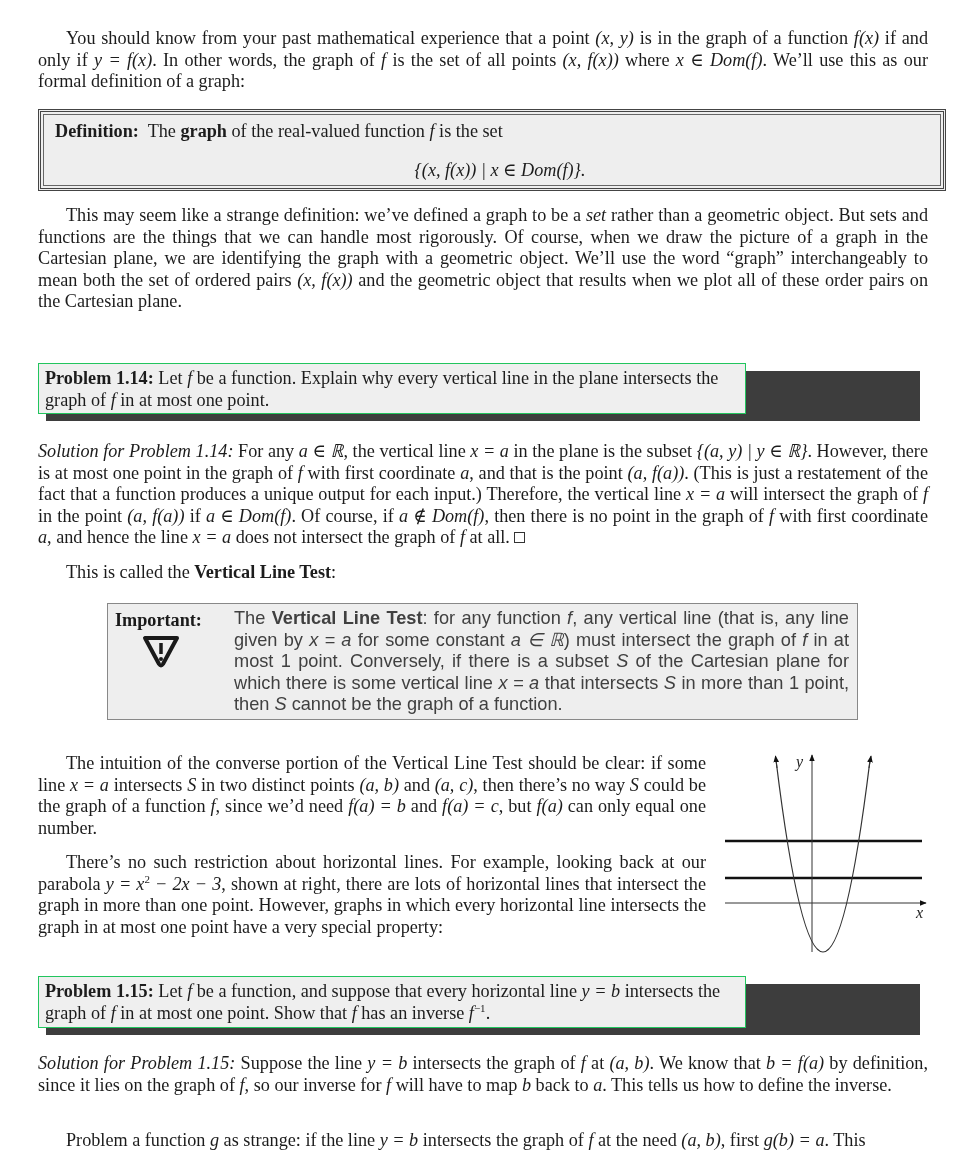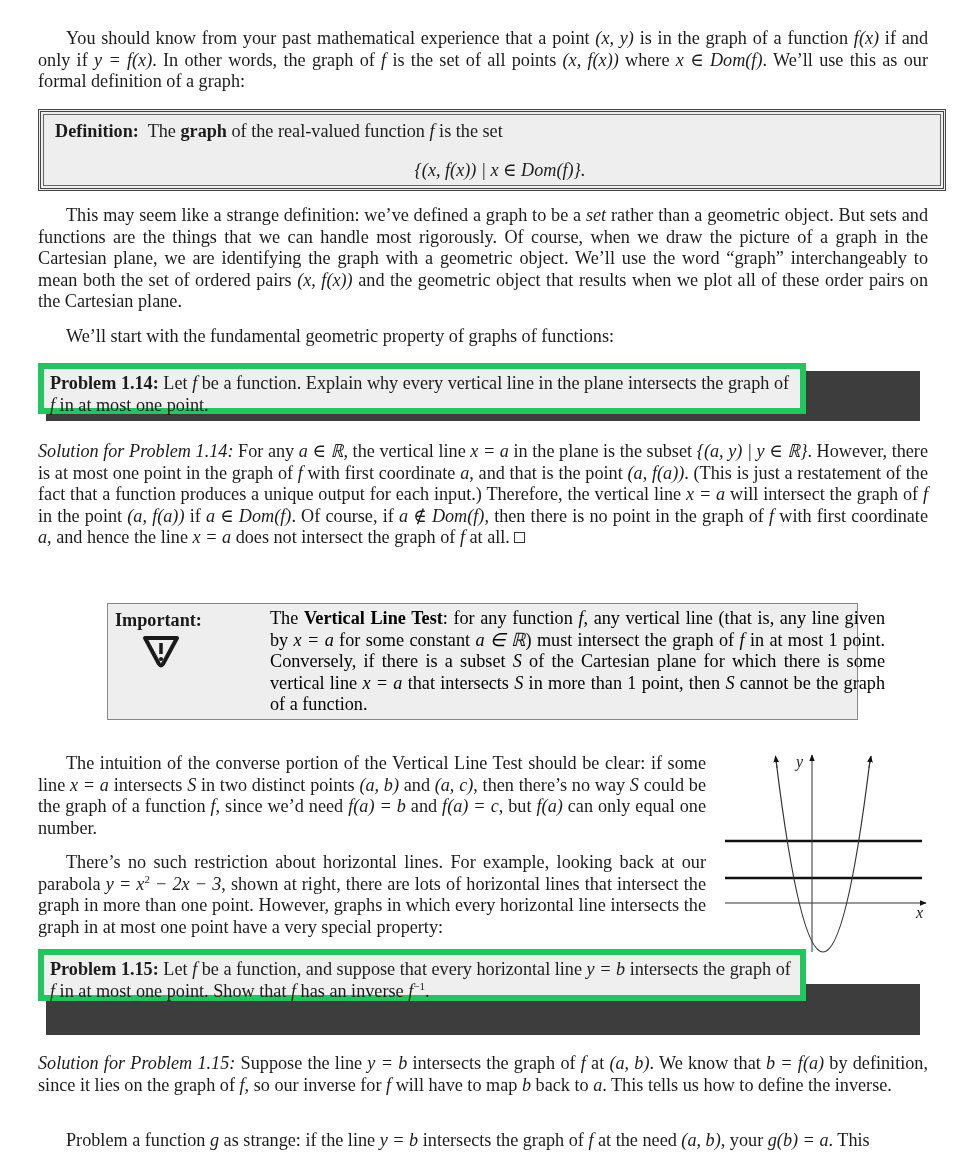--- a/index.html
+++ b/index.html
@@ -30,65 +30,65 @@
   .box-def .t1 { position: absolute; left: 14px; top: 9px; }
   .box-def .t2 { position: absolute; left: 16px; right: 0; top: 48px; text-align: center; }
   .txt {
     font-family: "Liberation Serif", "DejaVu Serif", serif;
     font-size: 18.2px; line-height: 21.6px; color: #1c1c1c;
   }
   .box-prob-shadow {
     position: absolute; background: #3d3d3d;
   }
   .box-prob {
-    position: absolute; left: 38px; width: 768px;
-    border: 6px solid #22c55e; background: #efefef; box-sizing: border-box;
+    position: absolute; left: 38px; width: 708px;
+    border: 1px solid #22c55e; background: #efefef; box-sizing: border-box;
     padding: 4px 6px 0 6px;
     font-family: "Liberation Serif", "DejaVu Serif", serif;
     font-size: 18.2px; line-height: 21.6px; color: #1c1c1c;
   }
   .box-imp {
     position: absolute; left: 107px; top: 603px; width: 751px; height: 117px;
     border: 1px solid #888; background: #eeeeee; box-sizing: border-box; padding-left: 36px;
   }
   .box-imp .label {
     position: absolute; left: 7px; top: 6px; font-weight: bold;
     font-family: "Liberation Serif", "DejaVu Serif", serif; font-size: 18.2px;
   }
   .box-imp .icon { position: absolute; left: 34px; top: 30px; width: 38px; height: 34px; }
   .box-imp .body {
     position: absolute; left: 126px; top: 4px; width: 615px;
-    font-family: Liberation Serif, serif;
-    font-size: 18.2px; line-height: 21.6px; text-align: justify; color: #000000; margin-left: 36px;
+    font-family: Liberation Sans, sans-serif;
+    font-size: 18.2px; line-height: 21.6px; text-align: justify; color: #404040;
   }
   .graph { position: absolute; left: 715px; top: 740px; width: 230px; height: 220px; }
   .qed { display: inline-block; width: 9px; height: 9px; border: 1px solid #333; vertical-align: 0px; margin-left: 4px; }
 </style>
 </head>
 <body>
 
 <div class="page">
 
   <p class="p" style="top:28px;"><span class="ind"></span><span>You should know from your past mathematical experience that a point </span><i>(x, y)</i><span> is in the graph of a function </span><i>f(x)</i><span> if and only if </span><i>y = f(x)</i><span>. In other words, the graph of </span><i>f</i><span> is the set of all points </span><i>(x, f(x))</i><span> where </span><i>x ∈ Dom(f)</i><span>. We’ll use this as our formal definition of a graph:</span></p>
 
   <div class="box-def">
     <div class="inner"></div>
     <div class="t1 txt"><b>Definition:</b>&nbsp; <span>The </span><b>graph</b><span> of the real-valued function </span><i>f</i><span> is the set</span></div>
     <div class="t2 txt"><i>{(x, f(x)) | x ∈ Dom(f)}.</i></div>
   </div>
 
   <p class="p" style="top:205px;"><span class="ind"></span><span>This may seem like a strange definition: we’ve defined a graph to be a </span><i>set</i><span> rather than a geometric object. But sets and functions are the things that we can handle most rigorously. Of course, when we draw the picture of a graph in the Cartesian plane, we are identifying the graph with a geometric object. We’ll use the word “graph” interchangeably to mean both the set of ordered pairs </span><i>(x, f(x))</i><span> and the geometric object that results when we plot all of these order pairs on the Cartesian plane.</span></p>
 
-  <p class="p" style="top:326px;"><span class="ind"></span><span>We’ll start with the fundamental geometric property of graphs of functions:</span></p>
 
   <div class="box-prob-shadow" style="left:46px; top:371px; width:874px; height:50px;"></div>
   <div class="box-prob" style="top:363px; height:51px;"><b>Problem 1.14:</b><span> Let </span><i>f</i><span> be a function. Explain why every vertical line in the plane intersects the graph of </span><i>f</i><span> in at most one point.</span></div>
 
   <p class="p" style="top:441px;"><i>Solution for Problem 1.14:</i><span> For any </span><i>a ∈ ℝ</i><span>, the vertical line </span><i>x = a</i><span> in the plane is the subset </span><i>{(a, y) | y ∈ ℝ}</i><span>. However, there is at most one point in the graph of </span><i>f</i><span> with first coordinate </span><i>a</i><span>, and that is the point </span><i>(a, f(a))</i><span>. (This is just a restatement of the fact that a function produces a unique output for each input.) Therefore, the vertical line </span><i>x = a</i><span> will intersect the graph of </span><i>f</i><span> in the point </span><i>(a, f(a))</i><span> if </span><i>a ∈ Dom(f)</i><span>. Of course, if </span><i>a ∉ Dom(f)</i><span>, then there is no point in the graph of </span><i>f</i><span> with first coordinate </span><i>a</i><span>, and hence the line </span><i>x = a</i><span> does not intersect the graph of </span><i>f</i><span> at all.</span><span class="qed"></span></p>
 
+  <p class="p" style="top:562px;"><span class="ind"></span><span>This is called the </span><b>Vertical Line Test</b><span>:</span></p>
 
   <div class="box-imp">
     <div class="label">Important:</div>
     <svg class="icon" viewBox="0 0 38 34">
       <path d="M3 4 L35 4 L21 30 Q19 33 17 30 Z" fill="none" stroke="#1a1a1a" stroke-width="4" stroke-linejoin="round"></path>
       <line x1="19" y1="9" x2="19" y2="20" stroke="#1a1a1a" stroke-width="3.5"></line>
       <circle cx="19" cy="25" r="2" fill="#1a1a1a"></circle>
     </svg>
     <div class="body"><span>The </span><b>Vertical Line Test</b><span>: for any function </span><i>f</i><span>, any vertical line (that is, any line given by </span><i>x = a</i><span> for some constant </span><i>a ∈ ℝ</i><span>) must intersect the graph of </span><i>f</i><span> in at most 1 point. Conversely, if there is a subset </span><i>S</i><span> of the Cartesian plane for which there is some vertical line </span><i>x = a</i><span> that intersects </span><i>S</i><span> in more than 1 point, then </span><i>S</i><span> cannot be the graph of a function.</span></div>
   </div>
@@ -112,19 +112,19 @@
     <line x1="812" y1="952" x2="812" y2="755" stroke="#333" stroke-width="1" marker-end="url(#arr)"></line>
 
     <path d="M776 760 Q823 1144 870 760" fill="none" stroke="#333" stroke-width="1.2"></path>
     <line x1="777" y1="768" x2="775.5" y2="756" stroke="#333" stroke-width="1" marker-end="url(#arr)"></line>
     <line x1="869" y1="768" x2="871" y2="756" stroke="#333" stroke-width="1" marker-end="url(#arr)"></line>
     <text x="796" y="767" font-family="Liberation Serif, DejaVu Serif, serif" font-style="italic" font-size="16" fill="#222">y</text>
     <text x="916" y="918" font-family="Liberation Serif, DejaVu Serif, serif" font-style="italic" font-size="16" fill="#222">x</text>
   </svg>
 
   <div class="box-prob-shadow" style="left:46px; top:984px; width:874px; height:51px;"></div>
-  <div class="box-prob" style="top:949px; height:52px;"><b>Problem 1.15:</b><span> Let </span><i>f</i><span> be a function, and suppose that every horizontal line </span><i>y = b</i><span> intersects the graph of </span><i>f</i><span> in at most one point. Show that </span><i>f</i><span> has an inverse </span><i>f</i><sup>−1</sup><span>.</span></div>
+  <div class="box-prob" style="top:976px; height:52px;"><b>Problem 1.15:</b><span> Let </span><i>f</i><span> be a function, and suppose that every horizontal line </span><i>y = b</i><span> intersects the graph of </span><i>f</i><span> in at most one point. Show that </span><i>f</i><span> has an inverse </span><i>f</i><sup>−1</sup><span>.</span></div>
 
   <p class="p" style="top:1053px;"><i>Solution for Problem 1.15:</i><span> Suppose the line </span><i>y = b</i><span> intersects the graph of </span><i>f</i><span> at </span><i>(a, b)</i><span>. We know that </span><i>b = f(a)</i><span> by definition, since it lies on the graph of </span><i>f</i><span>, so our inverse for </span><i>f</i><span> will have to map </span><i>b</i><span> back to </span><i>a</i><span>. This tells us how to define the inverse.</span></p>
 
-  <p class="p" style="top:1130px;"><span class="ind"></span><span>Problem a function </span><i>g</i><span> as strange: if the line </span><i>y = b</i><span> intersects the graph of </span><i>f</i><span> at the need </span><i>(a, b)</i><span>, your </span><i>g(b) = a</i><span>. This</span></p>
+  <p class="p" style="top:1130px;"><span class="ind"></span><span>Problem a function </span><i>g</i><span> as strange: if the line </span><i>y = b</i><span> intersects the graph of </span><i>f</i><span> at the need </span><i>(a, b)</i><span>, first </span><i>g(b) = a</i><span>. This</span></p>
 
 </div>
 
 </body></html>

